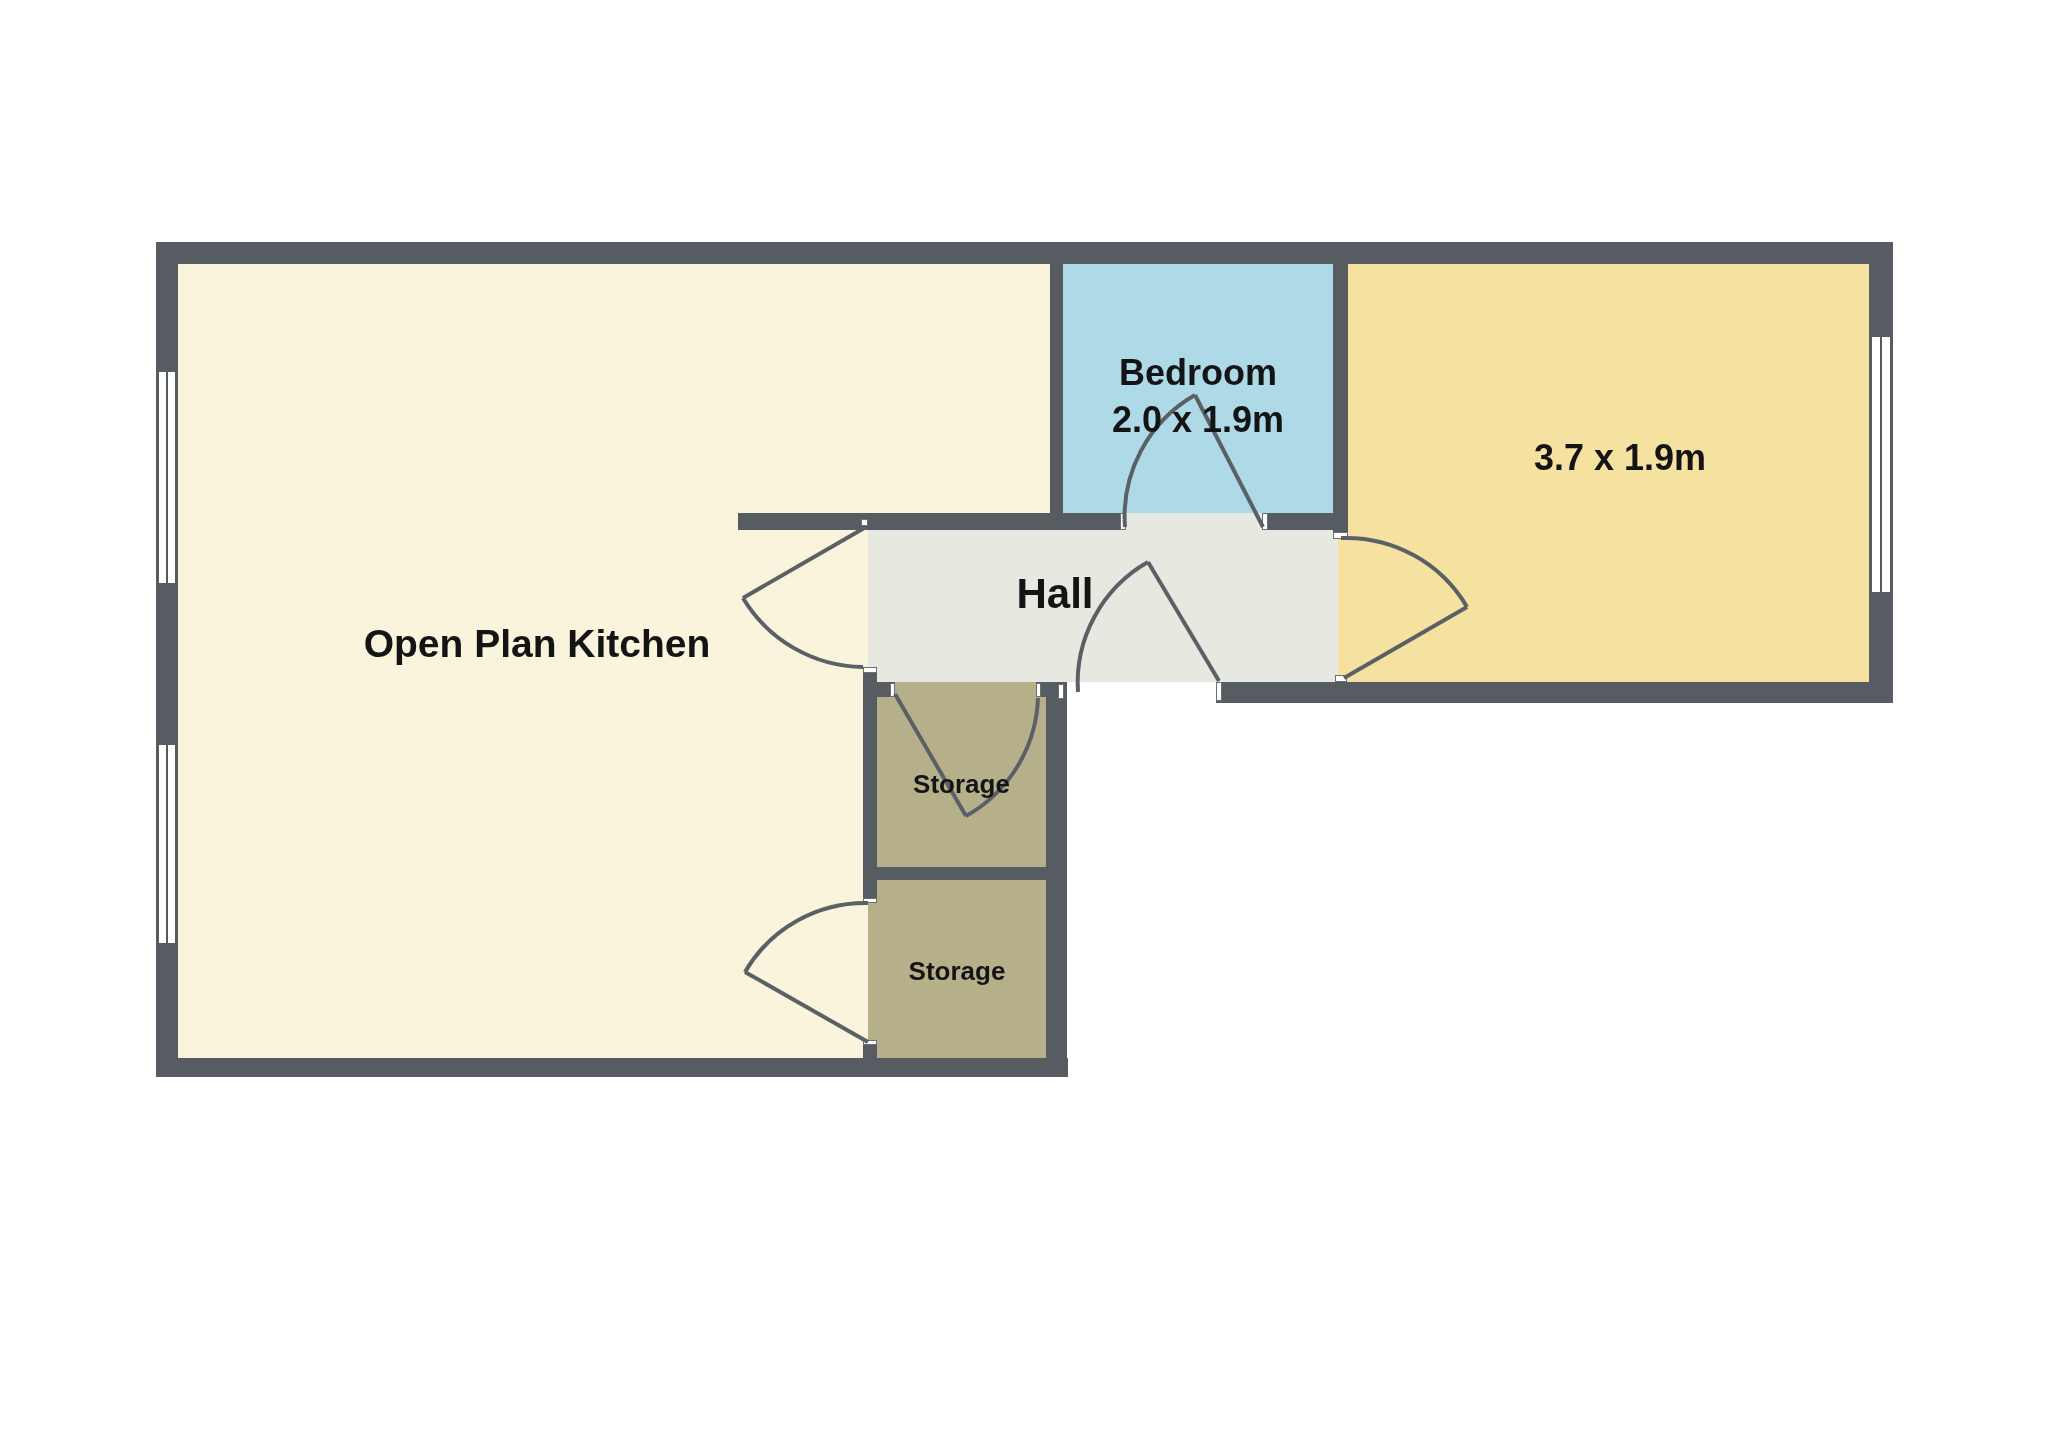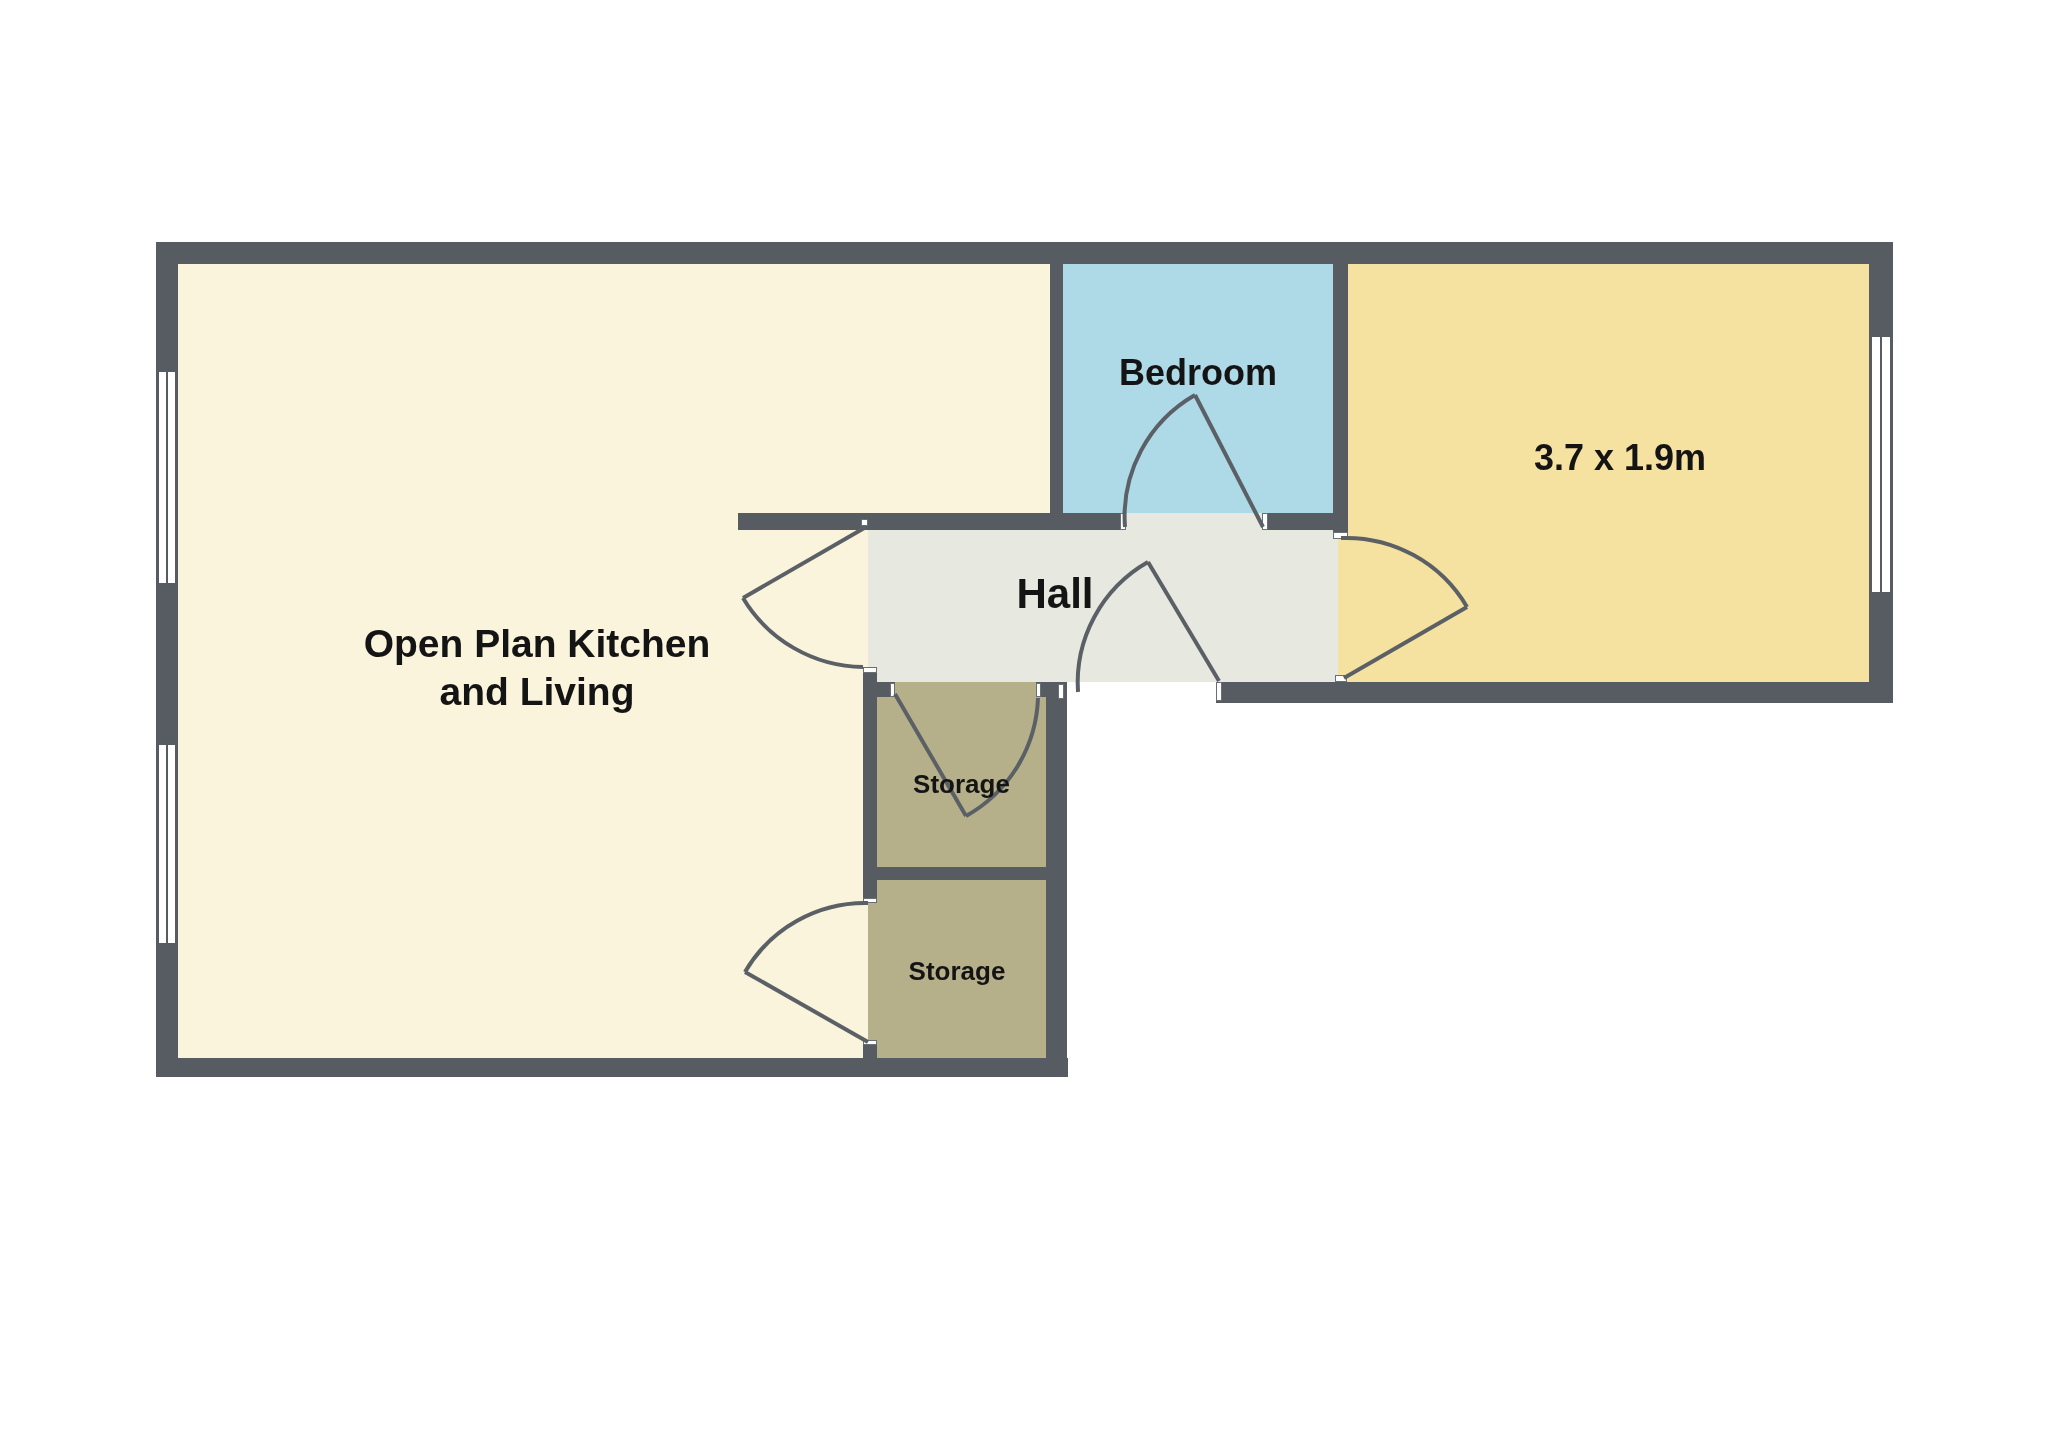--- a/index.html
+++ b/index.html
@@ -124,25 +124,25 @@
       <path d="M1038,698 A141,141 0 0 1 966,816"></path>
     </g>
     <g>
       <path d="M868,1042 L745,972"></path>
       <path d="M745,972 A139,139 0 0 1 868,903"></path>
     </g>
   </svg>
 
   <div class="label label-kitchen">
     <div>Open Plan Kitchen</div>
-    <div>and Living</div>
   </div>
 
   <div class="label label-bathroom">
     <div>Bedroom</div>
+    <div>2.0 x 1.9m</div>
   </div>
 
   <div class="label label-bedroom">
     <div>3.7 x 1.9m</div>
   </div>
 
   <div class="label label-hall">Hall</div>
 
   <div class="label label-storage1">Storage</div>
 

